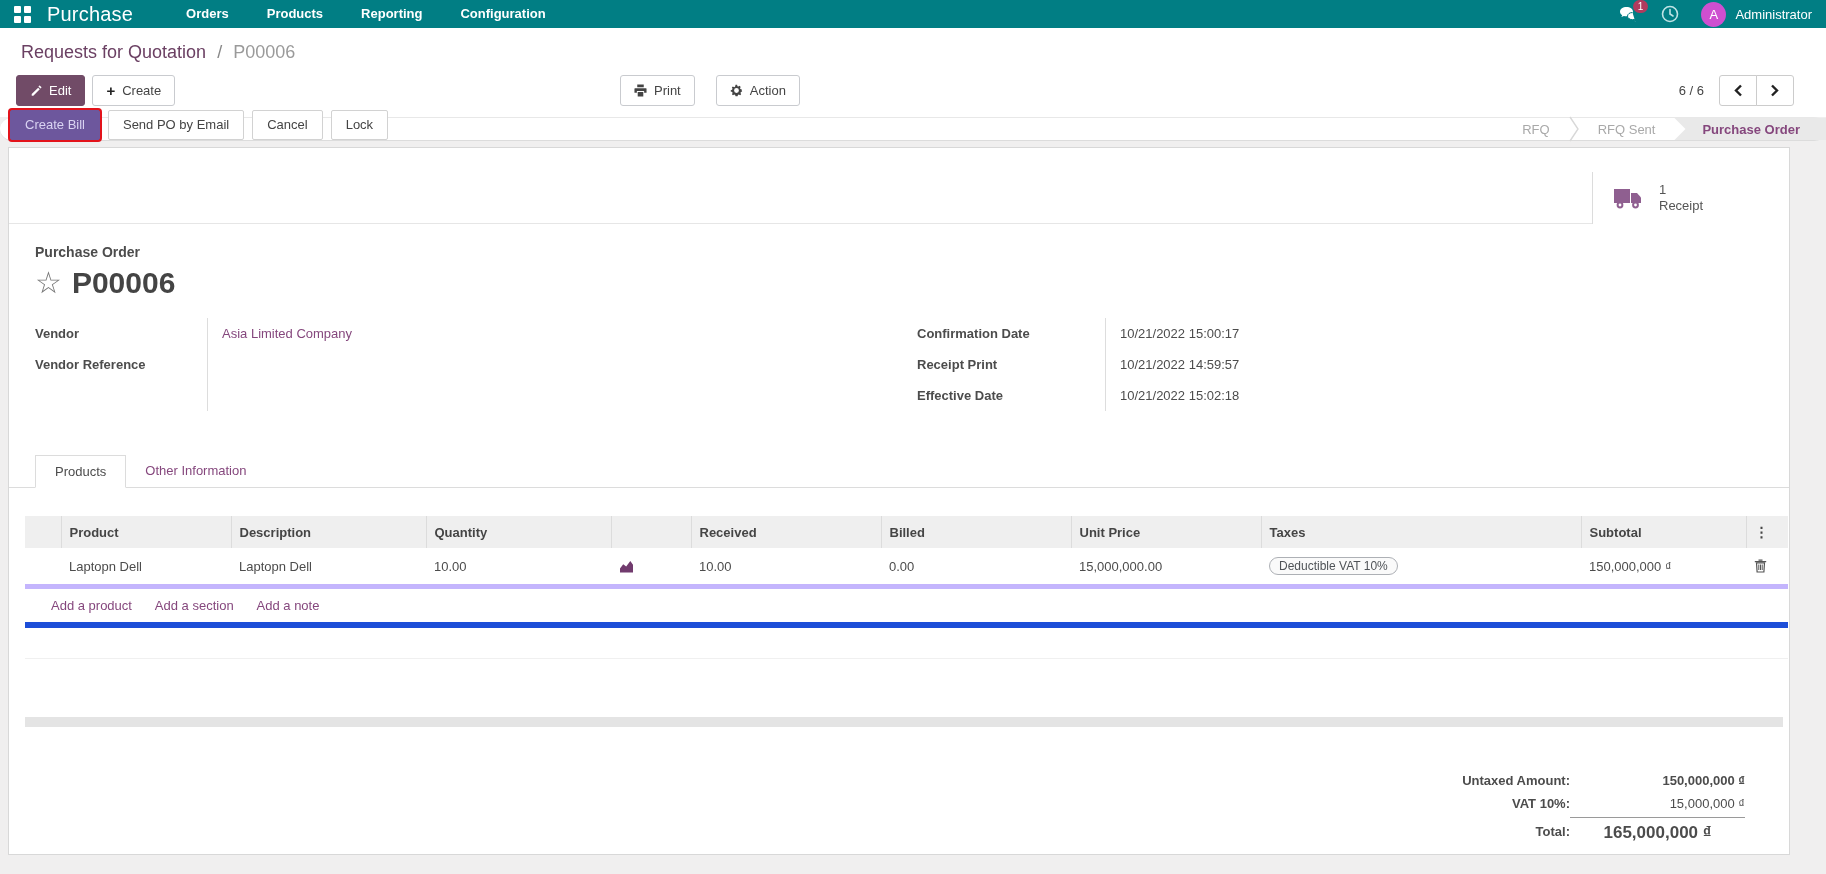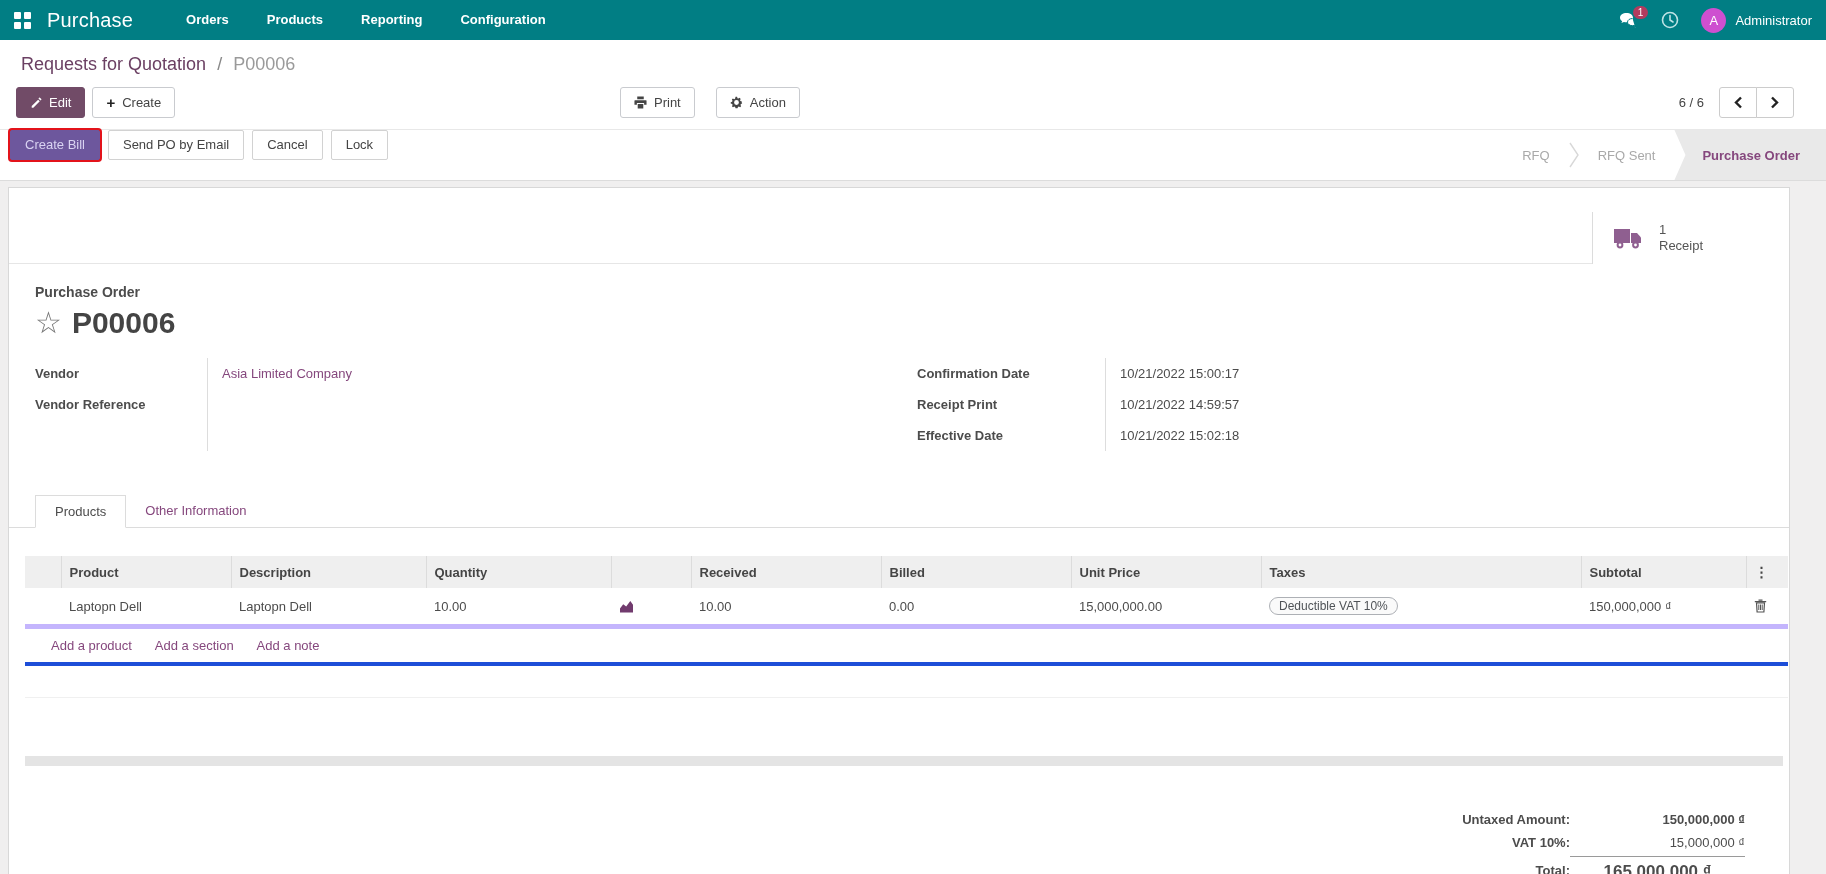--- a/index.html
+++ b/index.html
@@ -1,20 +1,20 @@
 <!DOCTYPE html>
 <html><head>
 <meta charset="utf-8">
 <style>
   * { margin:0; padding:0; box-sizing:border-box; }
   html,body { width:1826px; height:874px; overflow:hidden;
     font-family:"Liberation Sans", sans-serif; font-size:13px; color:#4c4c4c; background:#f0efef; }
 
   
-  .navbar { height:40px; background:#017e84; display:flex; align-items:center; padding:0 14px; color:#fff; }
+  .navbar { height:28px; background:#017e84; display:flex; align-items:center; padding:0 14px; color:#fff; }
   .apps-grid { width:17px; height:17px; display:grid; grid-template-columns:7px 7px; grid-template-rows:7px 7px; gap:3px; cursor:pointer; }
   .apps-grid span { background:#fff; border-radius:1px; }
   .brand { font-size:20px; font-weight:400; margin-left:16px; letter-spacing:.2px; cursor:pointer; }
   .nav-menus { display:flex; margin-left:34px; gap:0; }
   .nav-menus .menu { padding:16px 19px; line-height:32px; cursor:pointer;font-weight:bold; }
   .nav-right { margin-left:auto; display:flex; align-items:center; gap:22px; }
   .icon-wrap { position:relative; cursor:pointer; display:flex; align-items:center; }
   .badge { position:absolute; top:-7px; right:-9px; background:#b23b5e; color:#fff; font-size:10px;
     border-radius:8px; padding:1px 5px; line-height:11px; }
   .user { display:flex; align-items:center; gap:9px; cursor:pointer; }
@@ -36,21 +36,21 @@
   .cp-right { position:absolute; right:16px; top:0; display:flex; align-items:center; }
   .pager-count { margin-right:15px; color:#444; }
   .pager-btn { width:38px; height:31px; background:#fff; border:1px solid #ccc; display:flex;
     align-items:center; justify-content:center; cursor:pointer; }
   .pager-btn.prev { border-radius:3px 0 0 3px; }
   .pager-btn.next { border-radius:0 3px 3px 0; margin-left:-1px; }
   .plus-glyph { font-weight:bold; font-size:15px; color:#222; line-height:13px; }
 
   
   .statusbar { background:#fff; border-top:1px solid #e8e8e8; border-bottom:1px solid #dcdcdc;
-    height:52px; display:flex; align-items:flex-start; padding-left:8px; }
+    height:24px; display:flex; align-items:flex-end; padding-left:8px;border-radius:18px; }
   .sb-buttons { display:flex; gap:8px; align-items:center; }
   .sb-btn { font-size:13px; padding:6px 14px; border:1px solid #d2d2d2; background:#fff; color:#444;
     border-radius:2px; cursor:pointer; line-height:16px; }
   .sb-btn.violet { background:#6d579d; border-color:#6d579d; color:#d9d3f2;
     box-shadow:0 0 0 2px #e3131b; margin-left:2px; }
   .steps { margin-left:auto; display:flex; align-items:stretch; height:100%; }
   .step { display:flex; align-items:center; padding:0 19px; color:#a9a9a9; cursor:pointer; }
   .step-sep { display:flex; align-items:center; }
   .step.active { background:#e9e9e9; color:#85477d; font-weight:bold; padding:0 26px 0 28px;
     clip-path:polygon(0 0, 100% 0, 100% 100%, 0 100%, 11px 50%); }
@@ -83,21 +83,21 @@
   .tab.active { background:#fff; border:1px solid #dcdcdc; border-bottom:1px solid #fff;
     margin-bottom:-1px; color:#4c4c4c; }
   .tab.inactive { color:#85477d; }
 
   table.lines { width:calc(100% - 22px); margin:28px 6px 0 16px; border-collapse:collapse; table-layout:fixed; }
   .lines th { background:#efefef; font-weight:bold; color:#454545; padding:8px 8px; text-align:left;
     border-left:1px solid #dcdcdc;margin-left:41px; }
   .lines th:first-child { border-left:none; }
   .lines th.num, .lines td.num { text-align:left; }
   .lines td { padding:9px 8px; border-bottom:5px solid #c4b5fd; }
-  .lines tr.add-row td { border-bottom:4px solid #1d4ed8; padding-left:26px; }
+  .lines tr.add-row td { border-bottom:6px solid #1d4ed8; padding-left:26px; }
   .lines tr.empty td { border-bottom:1px solid #f0f0f0; height:33px; padding:0; }
   .lines tr.empty.last td { border-bottom:none; }
   .add-link { color:#85477d; margin-right:20px; cursor:pointer; }
   .tag-pill { display:inline-block; border:1px solid #adb0b5; border-radius:11px; padding:1px 9px;
     font-size:12px; color:#4f5357; background:#fafafa; }
   .dots { color:#333; font-weight:bold; font-size:14px; text-align:center; cursor:pointer; }
 
   .hscroll { height:10px; background:#e4e4e4; margin:26px 6px 0 16px; }
 
   .totals { display:flex; justify-content:flex-end; margin:42px 44px 0 0; }

